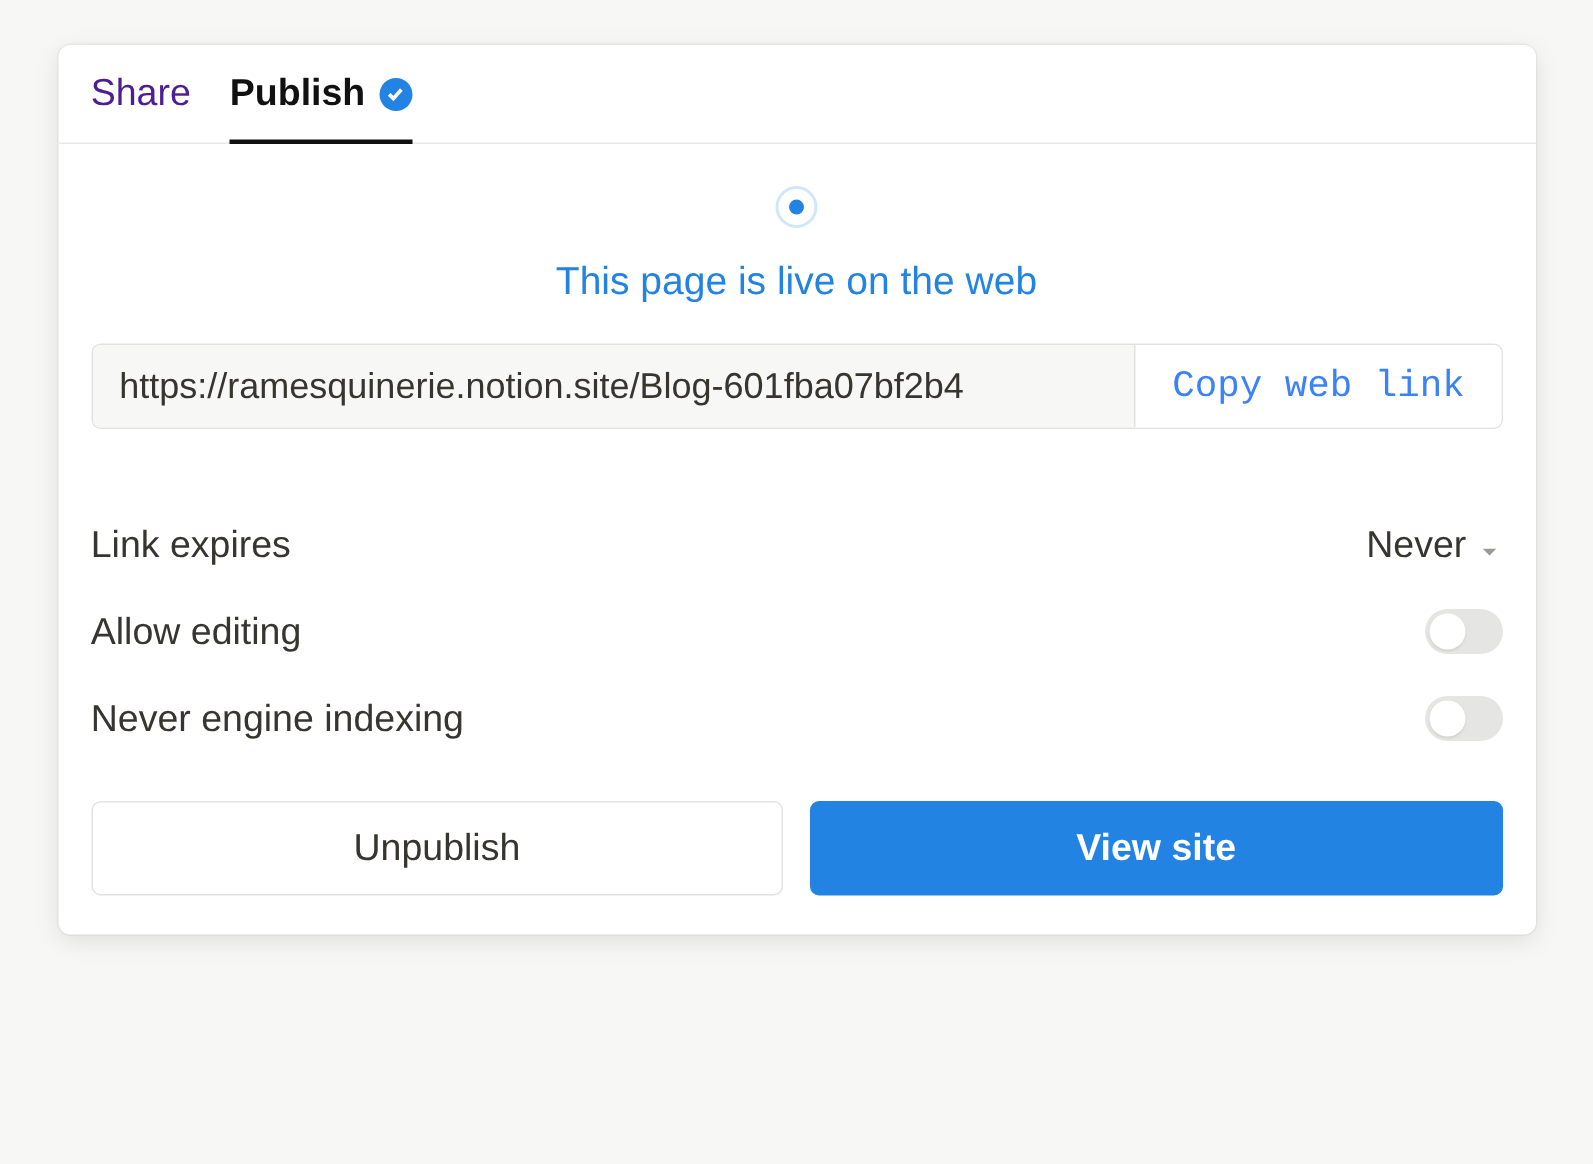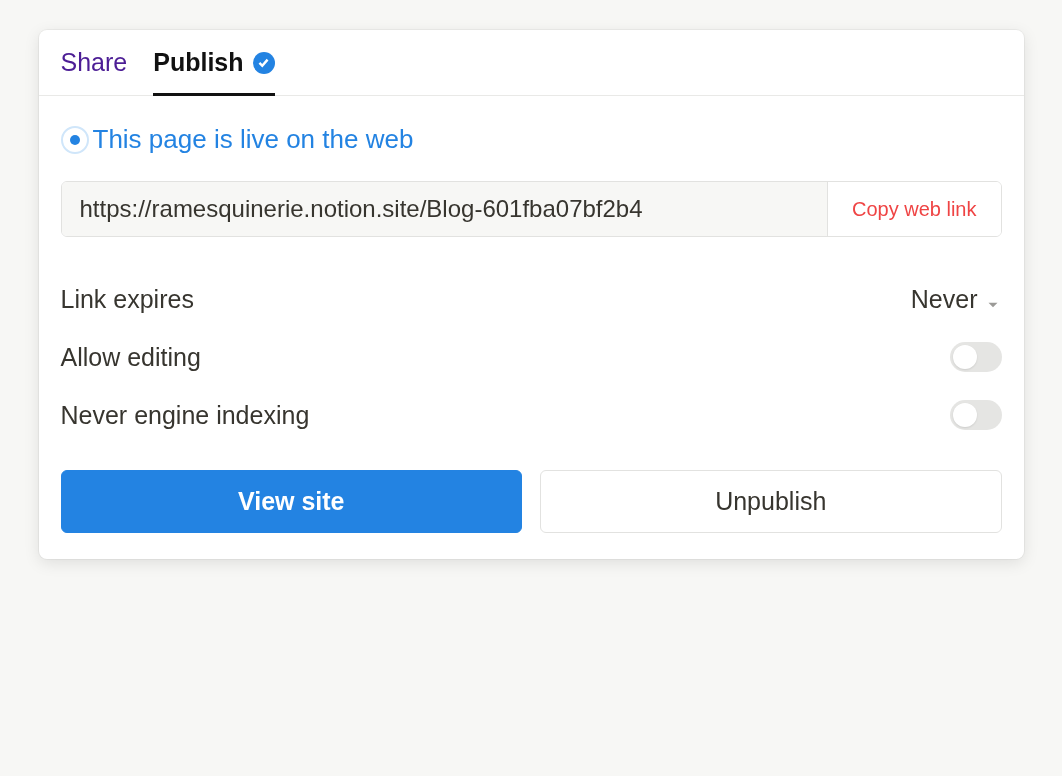--- a/index.html
+++ b/index.html
@@ -60,22 +60,23 @@
       stroke: #fff;
       stroke-width: 3;
       fill: none;
     }
     .content {
       padding: 28px 22px 26px 22px;
     }
     .live-status {
       display: flex;
       align-items: center;
-      gap: 4px;
+      gap: 20px;
       margin-bottom: 26px;
+      flex-direction: column;
     }
     .radio-icon {
       width: 28px;
       height: 28px;
       border-radius: 50%;
       border: 2px solid #d0e6fa;
       display: flex;
       align-items: center;
       justify-content: center;
       flex-shrink: 0;
@@ -90,45 +91,45 @@
     .live-status-text {
       color: #2383e2;
       font-size: 26px;
       font-weight: 500;
     }
     .url-row {
       display: flex;
       border: 1px solid #e2e2e0;
       border-radius: 6px;
       overflow: hidden;
-      margin-bottom: 34px;
+      margin-bottom: 49px;
     }
     .url-input {
       flex: 1;
       border: none;
       background: #f7f7f5;
       padding: 13px 18px;
       font-size: 24px;
       color: #37352f;
       outline: none;
       font-family: inherit;
       min-width: 0;
       overflow: hidden;
       text-overflow: clip;
     }
     .copy-btn {
       background: #fff;
       border: none;
       border-left: 1px solid #e2e2e0;
       padding: 13px 24px;
-      font-size: 20px;
-      color: #ef4444;
+      font-size: 25px;
+      color: #3b82f6;
       cursor: pointer;
       white-space: nowrap;
-      font-family: Liberation Sans, sans-serif;
+      font-family: Liberation Mono, monospace;
     }
     .setting-row {
       display: flex;
       align-items: center;
       justify-content: space-between;
       padding: 14px 0;
     }
     .setting-label {
       font-size: 25px;
       color: #37352f;
@@ -245,19 +246,19 @@
     </div>
 
 
 
     <div class="setting-row">
       <span class="setting-label">Never engine indexing</span>
       <div class="toggle"></div>
     </div>
 
     <div class="button-row">
+      <button class="btn btn-secondary">Unpublish</button>
       <button class="btn btn-primary">View site</button>
-      <button class="btn btn-secondary">Unpublish</button>
     </div>
 
   </div>
 
 </div>
 
 </body></html>

